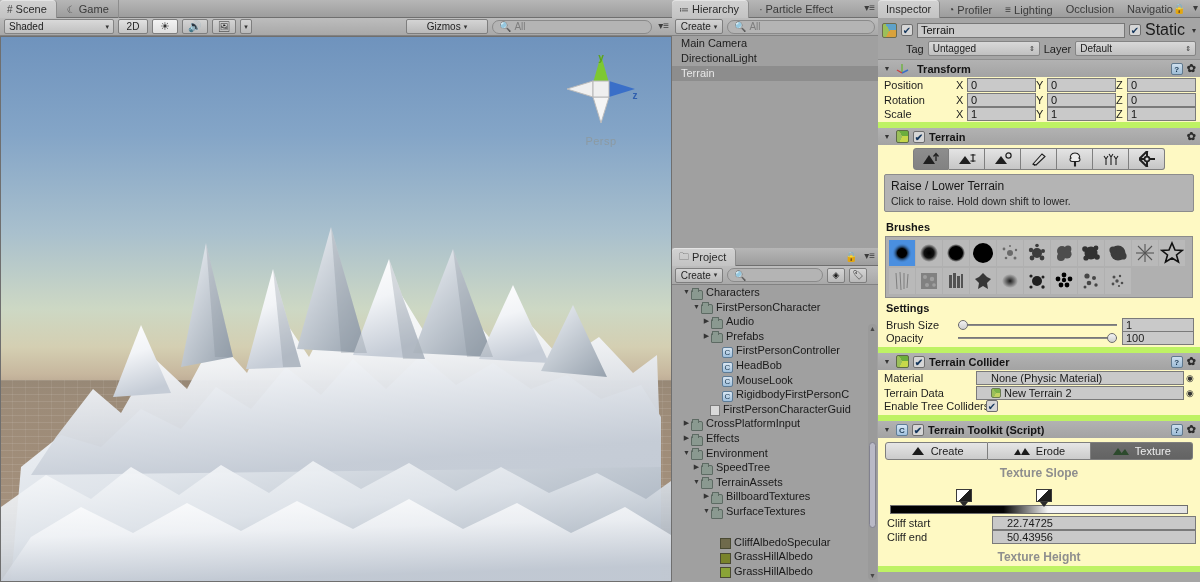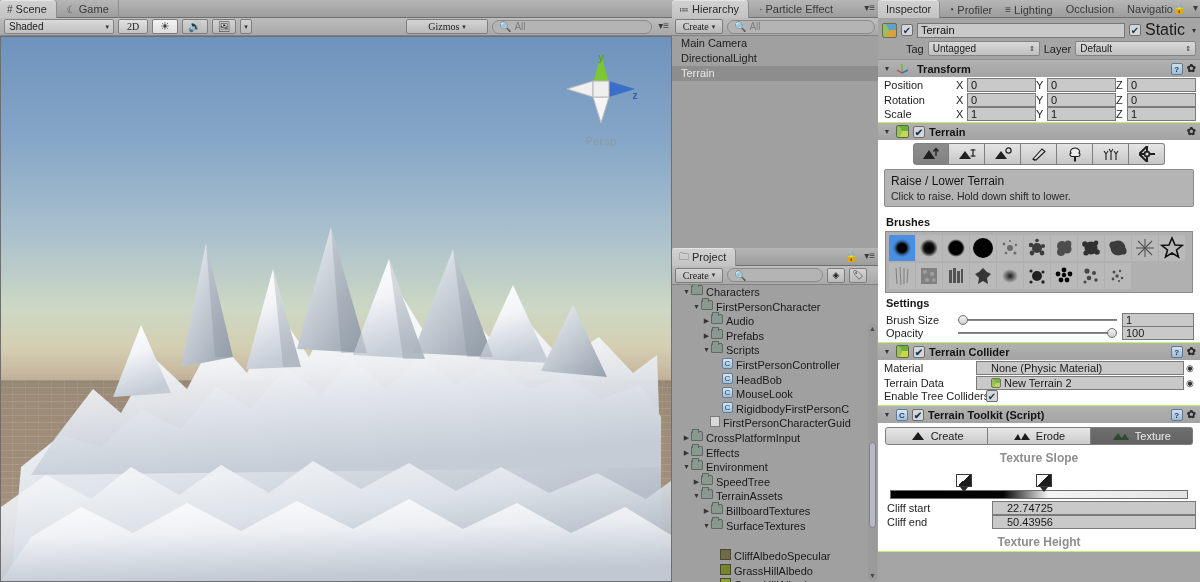--- a/index.html
+++ b/index.html
@@ -46,21 +46,21 @@
     background: linear-gradient(#bdbdbd,#a8a8a8);
     border-bottom: 1px solid #828282;
     display: flex; align-items: center; gap: 4px;
     padding: 0 3px;
   }
   .btn {
     height: 15px; padding: 0 5px;
     display: inline-flex; align-items: center; justify-content: center;
     background: linear-gradient(#e2e2e2,#c4c4c4);
     border: 1px solid #7e7e7e; border-radius: 2px;
-    font-size: 10px; color: #1f1f1f; white-space: nowrap; font-family: Liberation Serif, serif;
+    font-size: 10px; color: #1f1f1f; white-space: nowrap;
   }
   .btn.flat { background: linear-gradient(#d4d4d4,#b9b9b9); }
   .btn.pressed { background: linear-gradient(#9a9a9a,#8d8d8d); color:#f2f2f2; }
   .caret { font-size: 7px; margin-left: 3px; color:#333; }
   .searchbox {
     flex: 1; height: 14px;
     background: #b4b4b4;
     border: 1px solid #8a8a8a; border-radius: 7px;
     display: flex; align-items: center; gap: 3px;
     padding: 0 6px; font-size: 10px; color: #7d7d7d;
@@ -108,21 +108,21 @@
   #hier-list { position: absolute; left: 0; top: 36px; right: 0; bottom: 0; background: #a0a0a0; }
   .hrow { height: 15px; line-height: 15px; padding-left: 9px; font-size: 11px; color: #1d1d1d; }
   .hrow.sel { background: #8d8d8d; color: #e7e7e7; }
 
   
   #project { left: 672px; top: 248px; width: 206px; height: 334px; background: #a5a5a5; }
   #proj-list {
     position: absolute; left: 0; top: 37px; right: 0; bottom: 0;
     background: #a0a0a0; overflow: hidden;
   }
-  .prow { height: 14.6px; line-height: 14.6px; font-size: 11px; color: #1a1a1a; display: flex; align-items: flex-start; white-space: nowrap; }
+  .prow { height: 14.6px; line-height: 14.6px; font-size: 11px; color: #1a1a1a; display: flex; align-items: flex-end; white-space: nowrap; }
   .tri { width: 9px; font-size: 7px; color: #353535; display: inline-block; text-align: center; flex: none; }
   .folder {
     width: 12px; height: 10px; flex: none; margin-right: 3px; position: relative;
     background: #8a9990; border: 1px solid #5d6a63; border-radius: 1px 2px 1px 1px;
   }
   .folder::before {
     content: ""; position: absolute; left: 0; top: -3px; width: 5px; height: 3px;
     background: #8a9990; border: 1px solid #5d6a63; border-bottom: none; border-radius: 1px 1px 0 0;
   }
   .cs-icon {
@@ -161,21 +161,21 @@
     overflow: hidden; white-space: nowrap;
   }
   .cbx {
     width: 12px; height: 12px; flex: none; background: #d6d6d6;
     border: 1px solid #6e6e6e; border-radius: 2px;
     font-size: 10px; line-height: 11px; text-align: center; color: #14365c;
   }
   .tagrow { display: flex; align-items: center; gap: 4px; padding: 1px 4px 3px 4px; font-size: 11px; }
   .tagrow .lbl { color: #1d1d1d; }
 
-  .compbox { border-top: 1px solid #8f8f8f; border-bottom: 1px solid #bef264; background: #ffffff; }
+  .compbox { border-top: 1px solid #8f8f8f; border-bottom: 6px solid #bef264; background: #fef9c3; }
   .comphead {
     display: flex; align-items: center; gap: 4px;
     height: 17px; padding: 0 4px;
     background: linear-gradient(#b2b2b2,#a3a3a3);
     font-size: 11px; font-weight: bold; color: #141414;
   }
   .comphead .tri { width: 10px; }
   .comphead .spacer { flex: 1; }
   .ico-book {
     width: 12px; height: 12px; background: linear-gradient(#cfe0ef,#9dbcd6);
@@ -481,25 +481,20 @@
       <div class="prow" style="padding-left:30px;">
         <span class="tri">▶</span>
         <span class="folder"></span>
         <span>Audio</span>
       </div>
       <div class="prow" style="padding-left:30px;">
         <span class="tri">▶</span>
         <span class="folder"></span>
         <span>Prefabs</span>
       </div>
-      <div class="prow" style="padding-left:30px;">
-        <span class="tri">▼</span>
-        <span class="folder"></span>
-        <span>Scripts</span>
-      </div>
       <div class="prow" style="padding-left:50px;">
         <span class="cs-icon">C</span>
         <span>FirstPersonController</span>
       </div>
       <div class="prow" style="padding-left:50px;">
         <span class="cs-icon">C</span>
         <span>HeadBob</span>
       </div>
       <div class="prow" style="padding-left:50px;">
         <span class="cs-icon">C</span>

